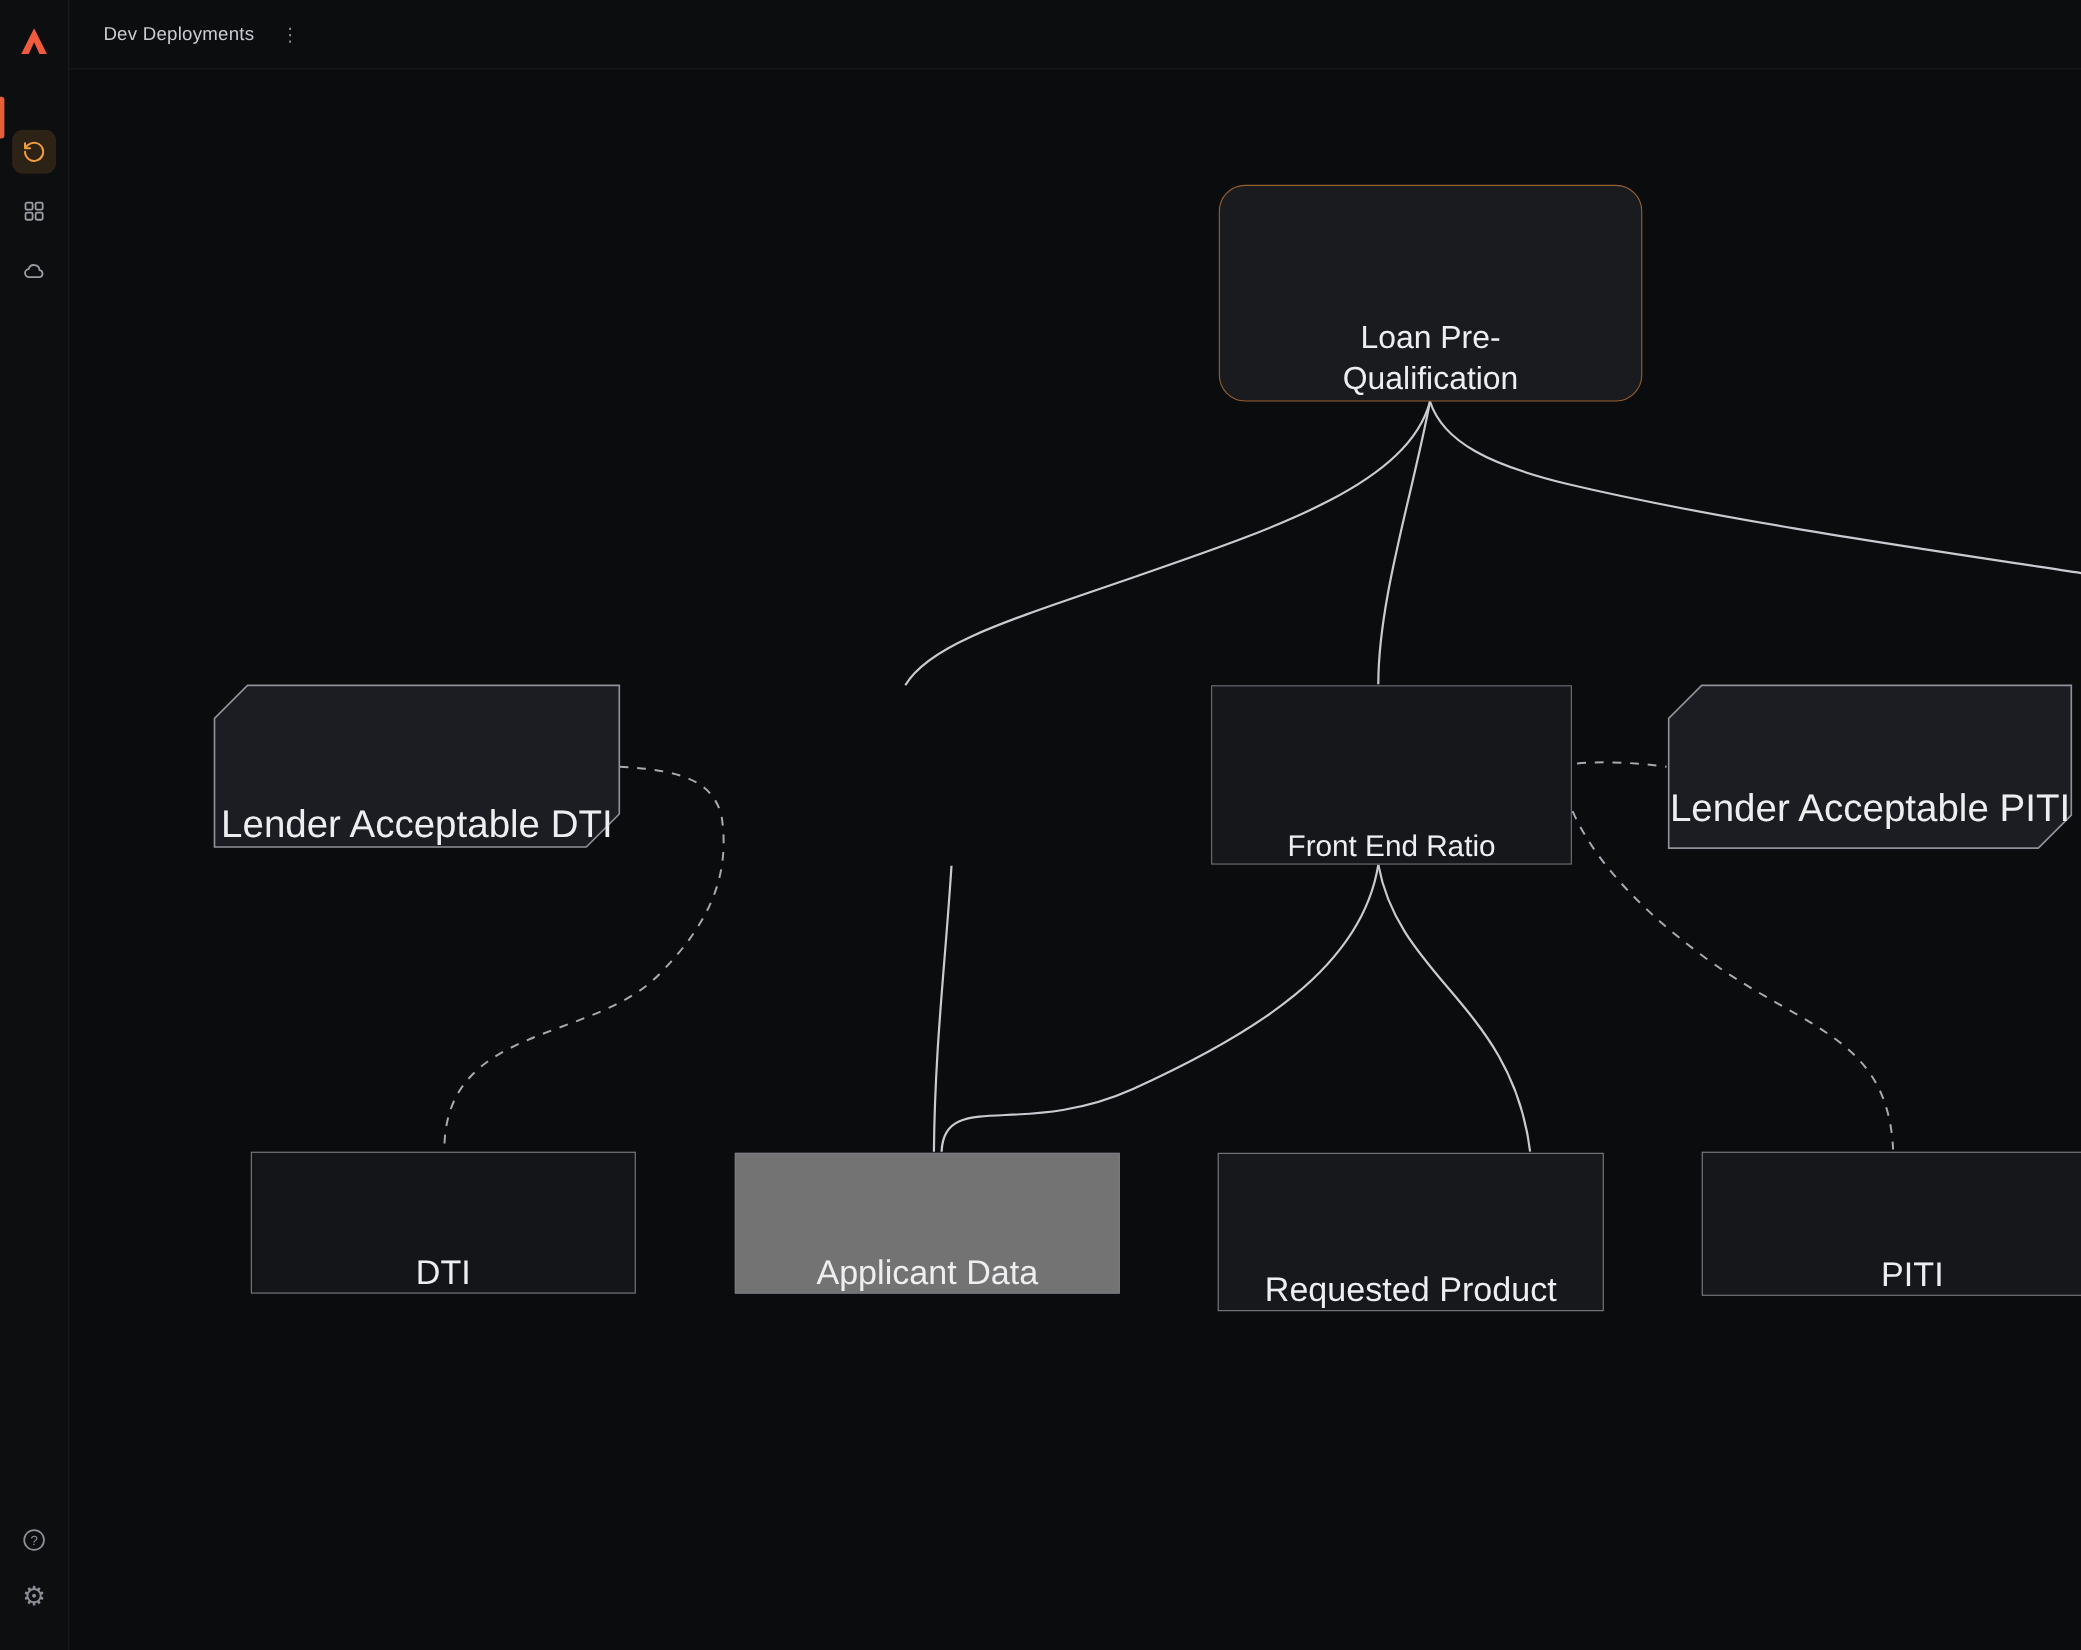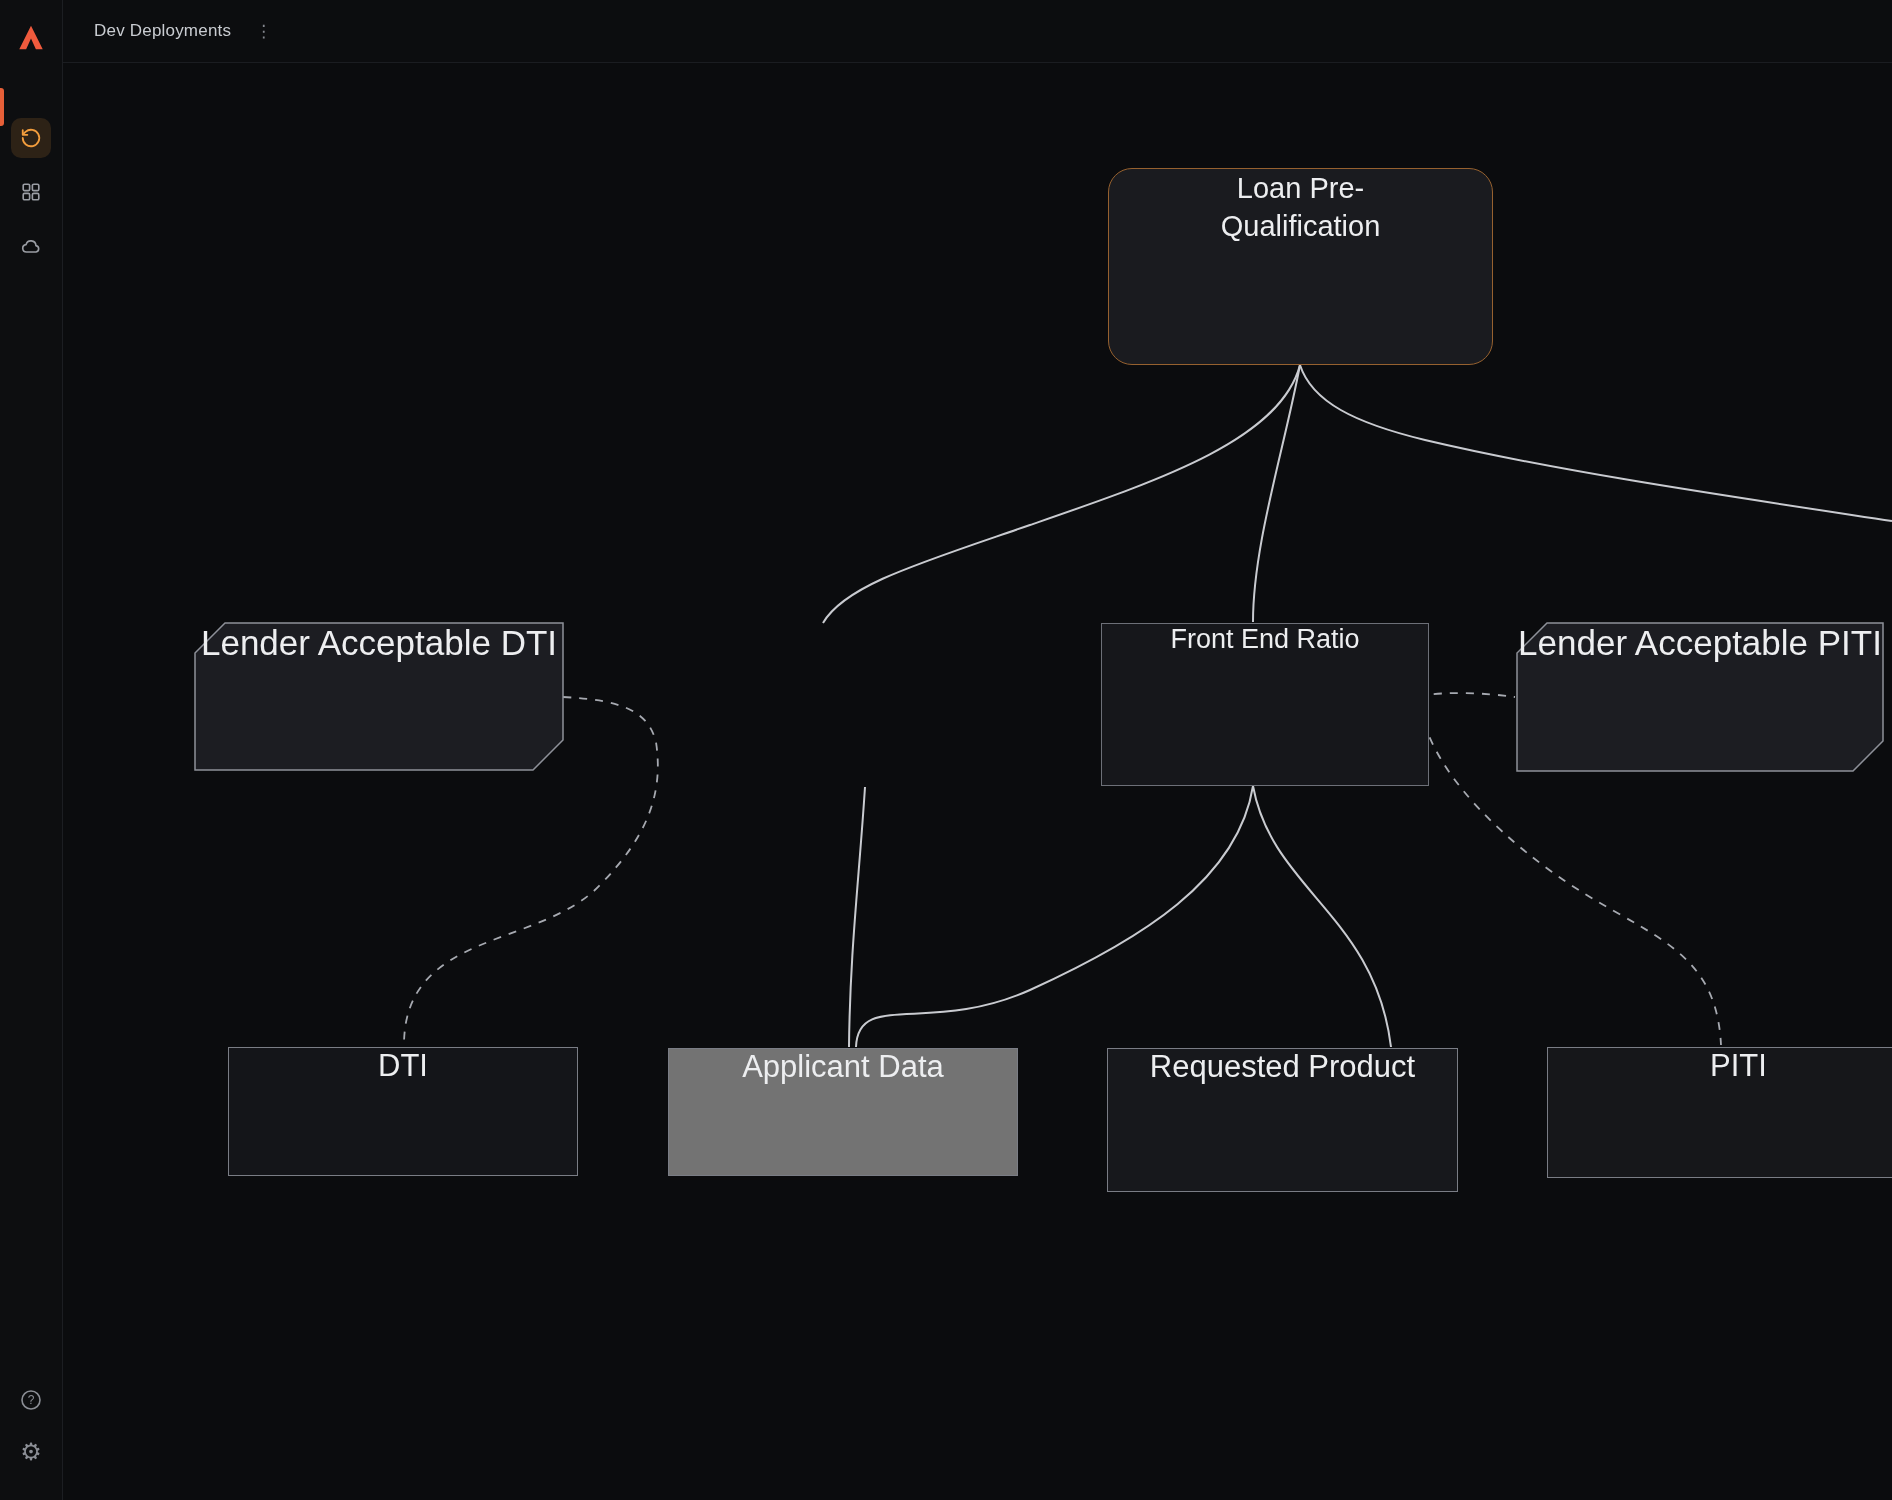--- a/index.html
+++ b/index.html
@@ -47,21 +47,21 @@
   .kebab{
     margin-left:18px;border:none;background:transparent;color:#85888f;
     font-size:17px;line-height:1;cursor:pointer;padding:4px 6px;
   }
 
   
   .canvas{position:absolute;inset:0;}
   .edge-layer{position:absolute;left:0;top:0;width:1892px;height:1500px;}
 
   .node{
-    position:absolute;display:flex;align-items:flex-start;justify-content:center;
+    position:absolute;display:flex;align-items:flex-end;justify-content:center;
     color:#edeef0;text-align:center;box-sizing:border-box;z-index:10;cursor:default;
   }
   .node-rect{border:1px solid #6d7078;background:#16171b;font-size:27px;}
   .node-bottom{font-size:31px;}
   .node-io{font-size:35px;background:transparent;border:none;} 
 
   #n-loan{
     left:1108px;top:168px;width:385px;height:197px;
     border:1.5px solid #96612f;border-radius:24px;background:#1a1b1f;
     font-size:29px;font-weight:500;line-height:38px;

